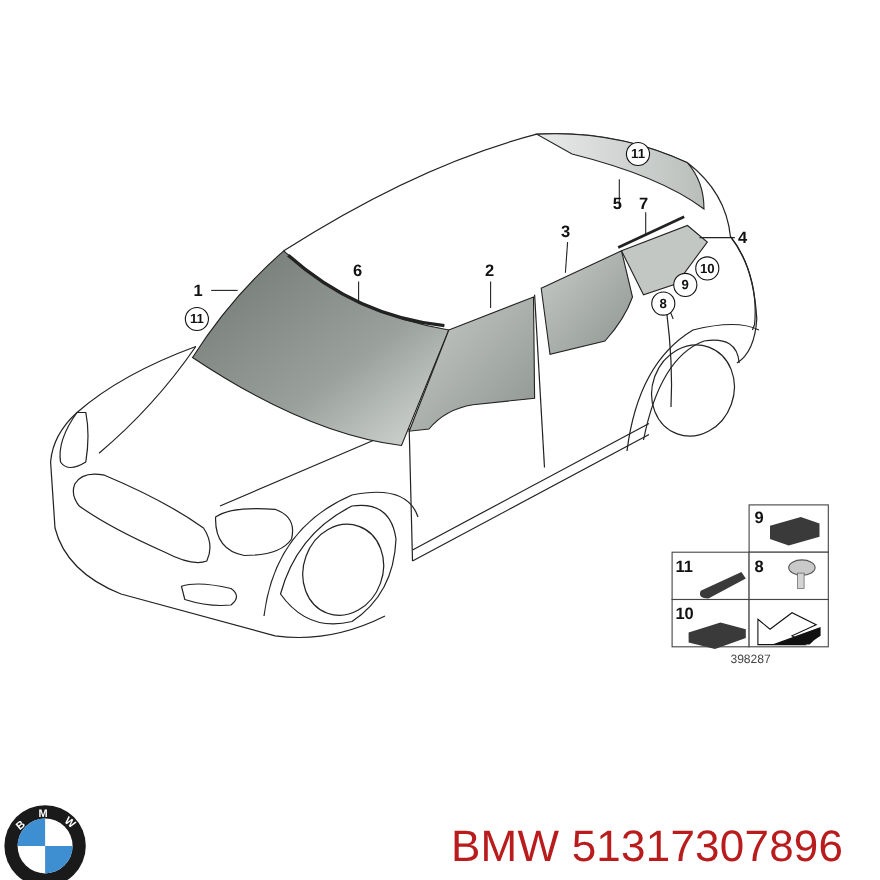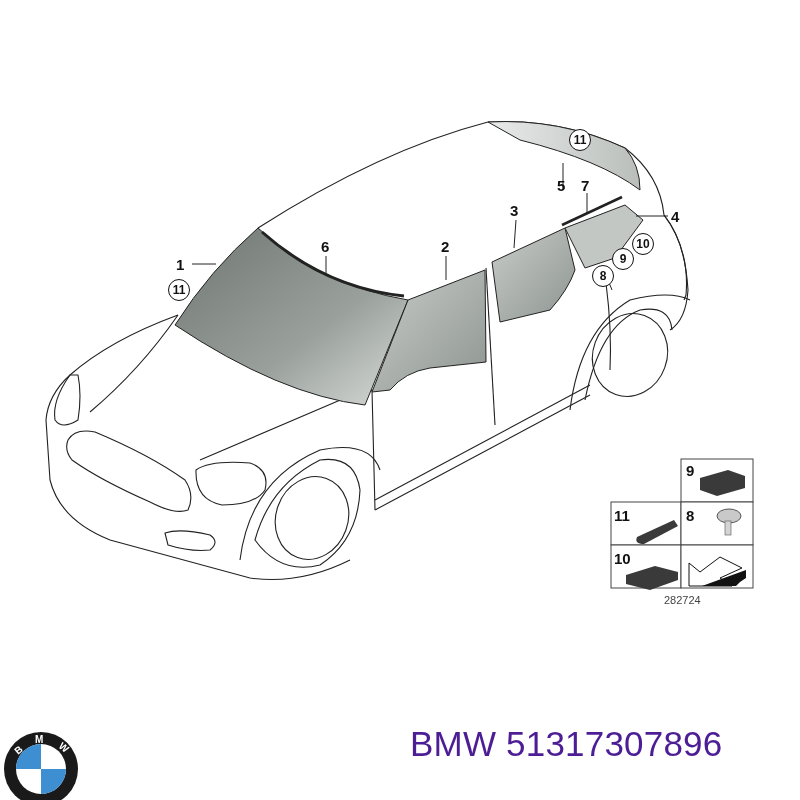--- a/index.html
+++ b/index.html
@@ -2,21 +2,21 @@
 <html><head>
 <meta charset="utf-8">
 <style>
   html, body { margin:0; padding:0; background:#ffffff; }
   body { width:800px; height:800px; position:relative; overflow:hidden; font-family:"Liberation Sans", sans-serif; }
   #diagram { position:absolute; left:0; top:0; width:800px; height:800px; }
   .callout { position:absolute; font-family:"Liberation Sans", sans-serif; font-weight:bold; font-size:15px; color:#111; line-height:1; }
   .callout.circled { width:22px; height:22px; border:1.6px solid #111; border-radius:50%; background:#fff; display:flex; align-items:center; justify-content:center; font-size:12px; box-sizing:border-box; }
   .inset-num { position:absolute; font-weight:bold; font-size:15px; color:#111; }
   .ref-number { position:absolute; left:664px; top:594px; font-size:11px; color:#444; }
-  .part-number { position:absolute; left:410px; top:724px; font-size:35px; color:#4c1d95; letter-spacing:0.2px; }
+  .part-number { position:absolute; left:410px; top:748px; font-size:40px; color:#b91c1c; letter-spacing:0.2px; }
   #bmw-logo { position:absolute; left:3px; top:731px; width:76px; height:76px; }
 </style>
 </head>
 <body>
 
 <svg id="diagram" viewBox="0 0 800 800" xmlns="http://www.w3.org/2000/svg">
   <defs>
     <linearGradient id="gWind" x1="0" y1="0" x2="1" y2="1">
       <stop offset="0" stop-color="#6f7672"></stop>
       <stop offset="0.6" stop-color="#9aa19d"></stop>
@@ -128,21 +128,21 @@
 <div class="callout circled" style="left:592px;top:265px">8</div>
 <div class="callout circled" style="left:612px;top:248px">9</div>
 <div class="callout circled" style="left:632px;top:233px">10</div>
 <div class="callout circled" style="left:168px;top:279px">11</div>
 <div class="callout circled" style="left:569px;top:129px">11</div>
 
 <div class="inset-num" style="left:686px;top:462px">9</div>
 <div class="inset-num" style="left:614px;top:507px">11</div>
 <div class="inset-num" style="left:686px;top:507px">8</div>
 <div class="inset-num" style="left:614px;top:550px">10</div>
-<div class="ref-number">282724</div>
+<div class="ref-number">398287</div>
 
 <svg id="bmw-logo" viewBox="0 0 76 76" xmlns="http://www.w3.org/2000/svg">
   <circle cx="38" cy="38" r="37" fill="#1a1a1a"></circle>
   <circle cx="38" cy="38" r="25" fill="#fff"></circle>
   <path d="M38,38 L38,13 A25,25 0 0 0 13,38 Z" fill="#3d8fd1"></path>
   <path d="M38,38 L38,63 A25,25 0 0 0 63,38 Z" fill="#3d8fd1"></path>
   <text x="15" y="24" font-family="Liberation Sans, sans-serif" font-size="10" font-weight="bold" fill="#fff" transform="rotate(-40 15 24)">B</text>
   <text x="32" y="12" font-family="Liberation Sans, sans-serif" font-size="10" font-weight="bold" fill="#fff">M</text>
   <text x="55" y="16" font-family="Liberation Sans, sans-serif" font-size="10" font-weight="bold" fill="#fff" transform="rotate(40 55 16)">W</text>
 </svg>

